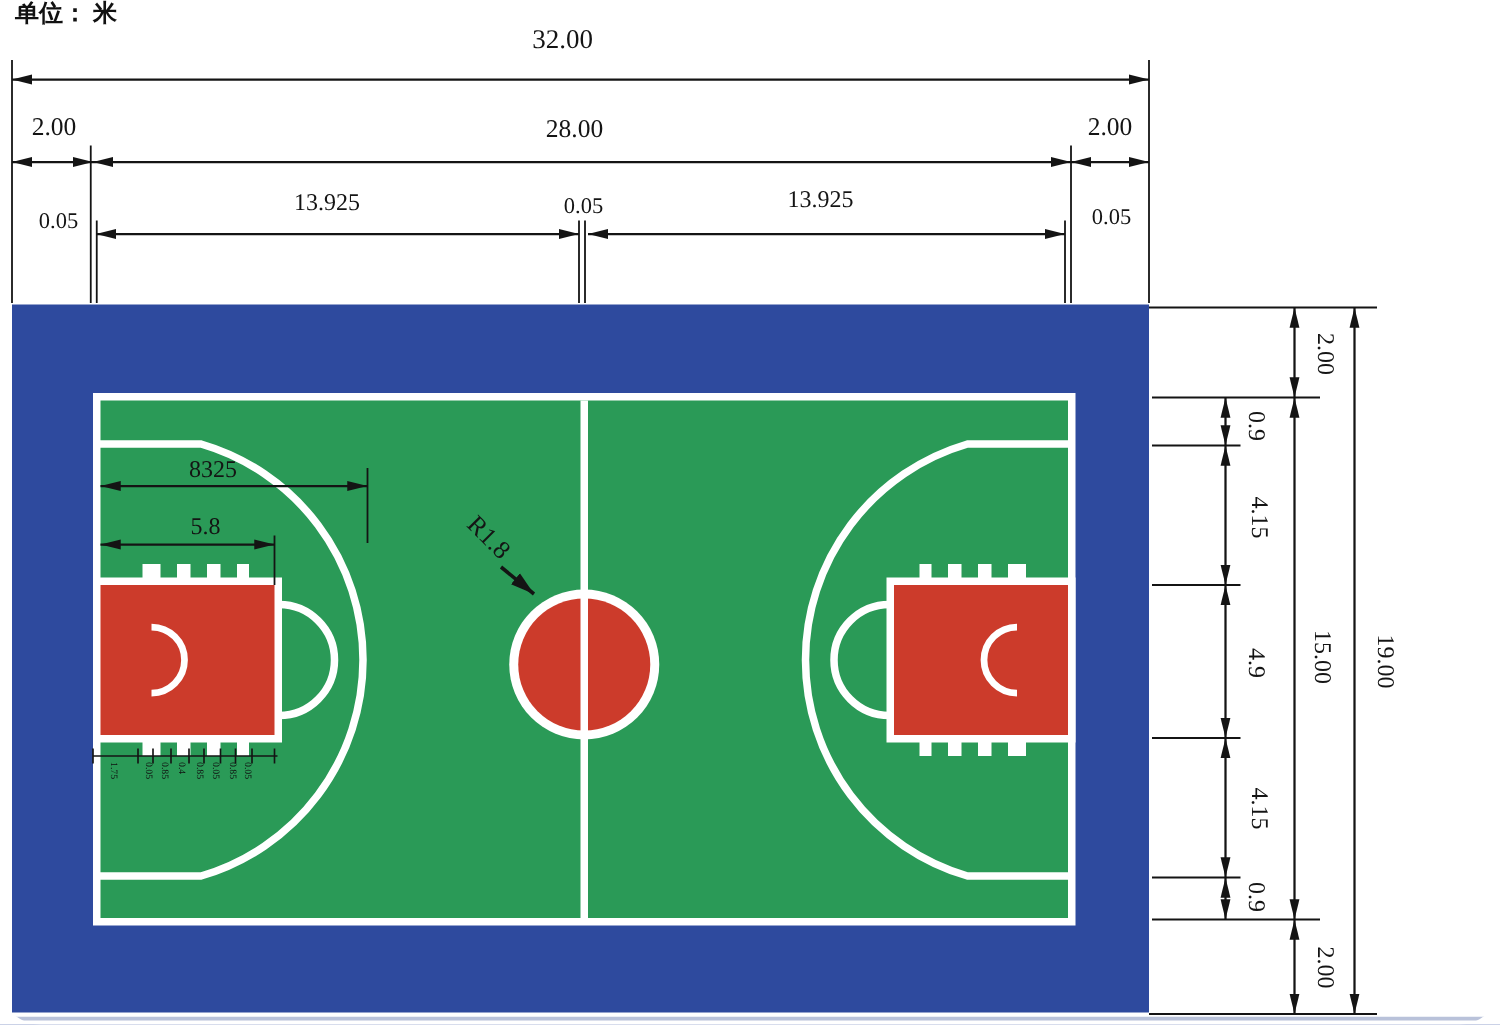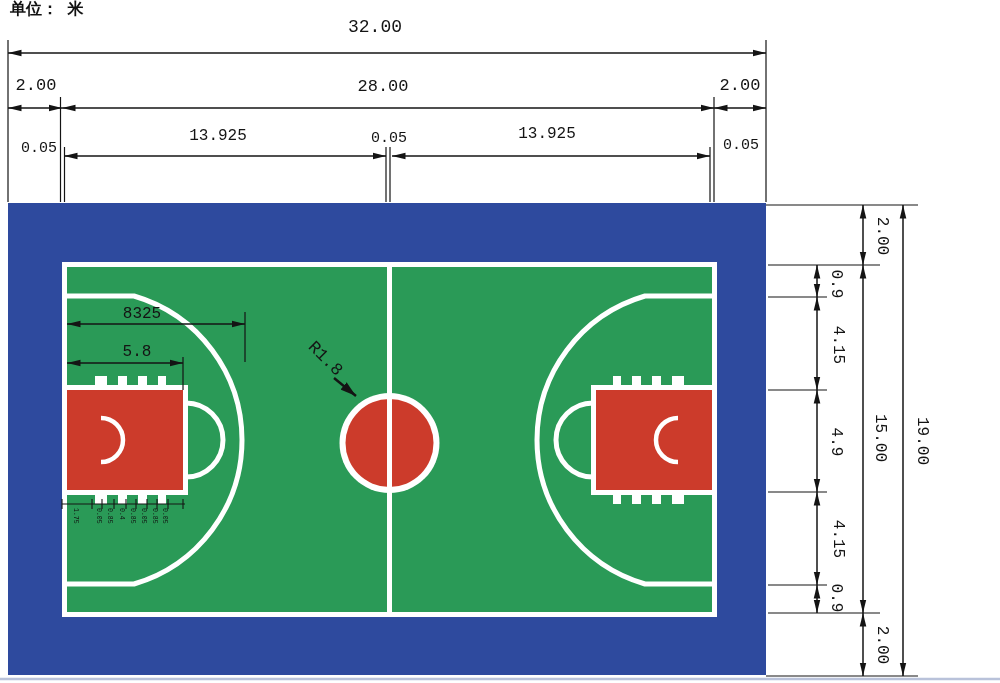--- a/index.html
+++ b/index.html
@@ -1,17 +1,17 @@
 <!DOCTYPE html>
 <html><head>
 <meta charset="utf-8">
 <style>
   html,body{margin:0;padding:0;background:#ffffff;}
   .stage{position:relative;width:1000px;height:683px;background:#ffffff;overflow:hidden;
-         font-family:Liberation Mono, monospace;}
+         font-family:Liberation Serif, serif;border-radius:27px;}
   svg{display:block}
   .dim-line{stroke:#141414;stroke-width:1.5;marker-start:url(#as);marker-end:url(#ae);}
   .ext-line{stroke:#141414;stroke-width:1.2;}
   .tick{stroke:#141414;stroke-width:1.1;}
   .dim-text{fill:#141414;font-size:17px;}
   .dim-text-sm{fill:#141414;font-size:15px;}
   .dim-text-v{fill:#141414;font-size:16px;}
   .lane-text{fill:#101010;font-size:6.5px;}
   .court-line{fill:none;stroke:#ffffff;stroke-width:5;}
   .unit{fill:#111111;font-size:16px;font-weight:bold;}

